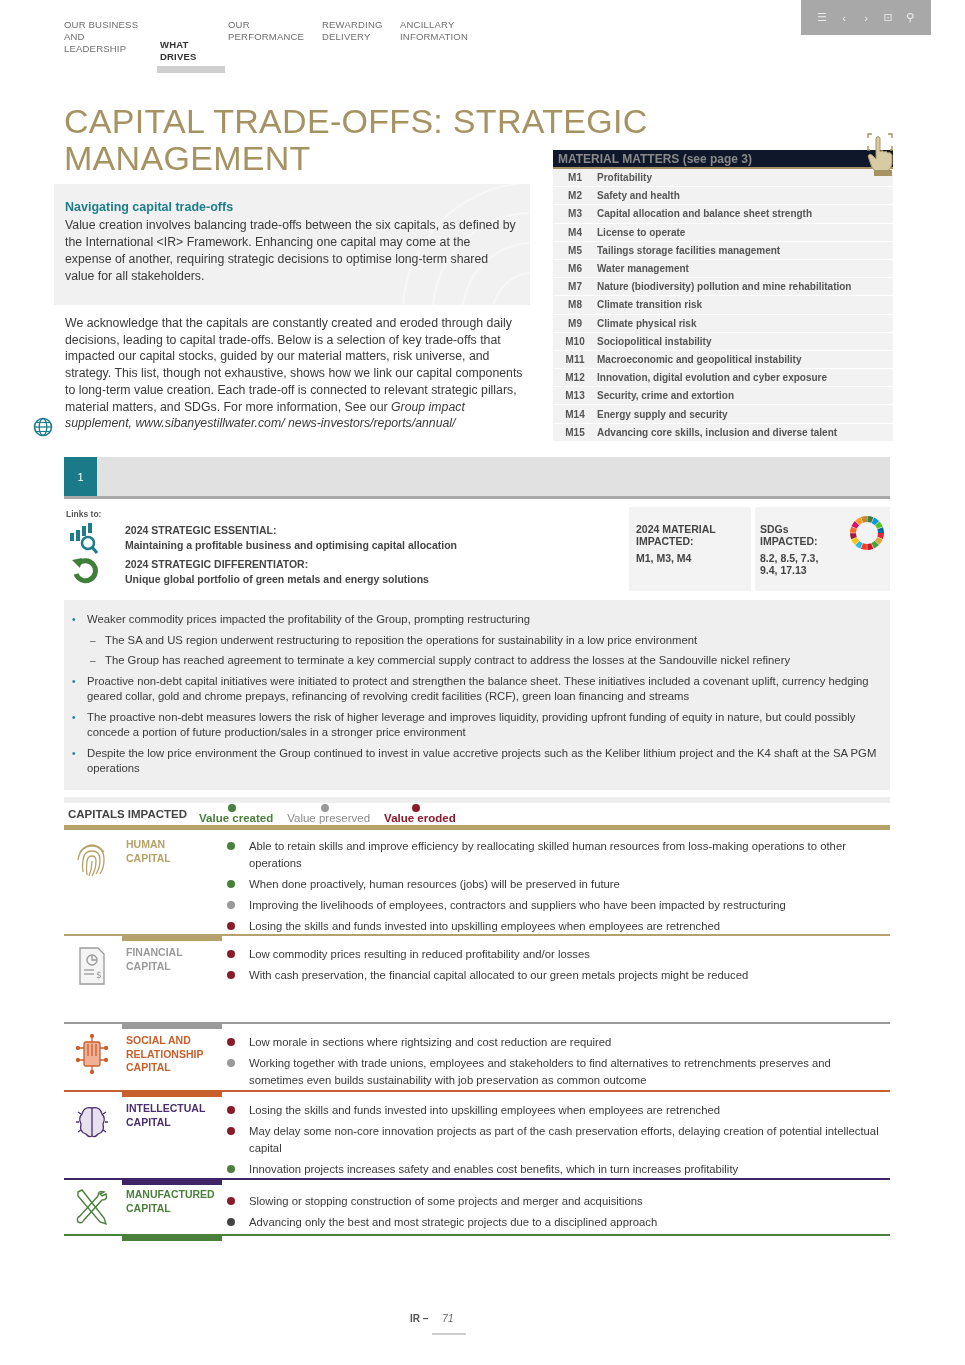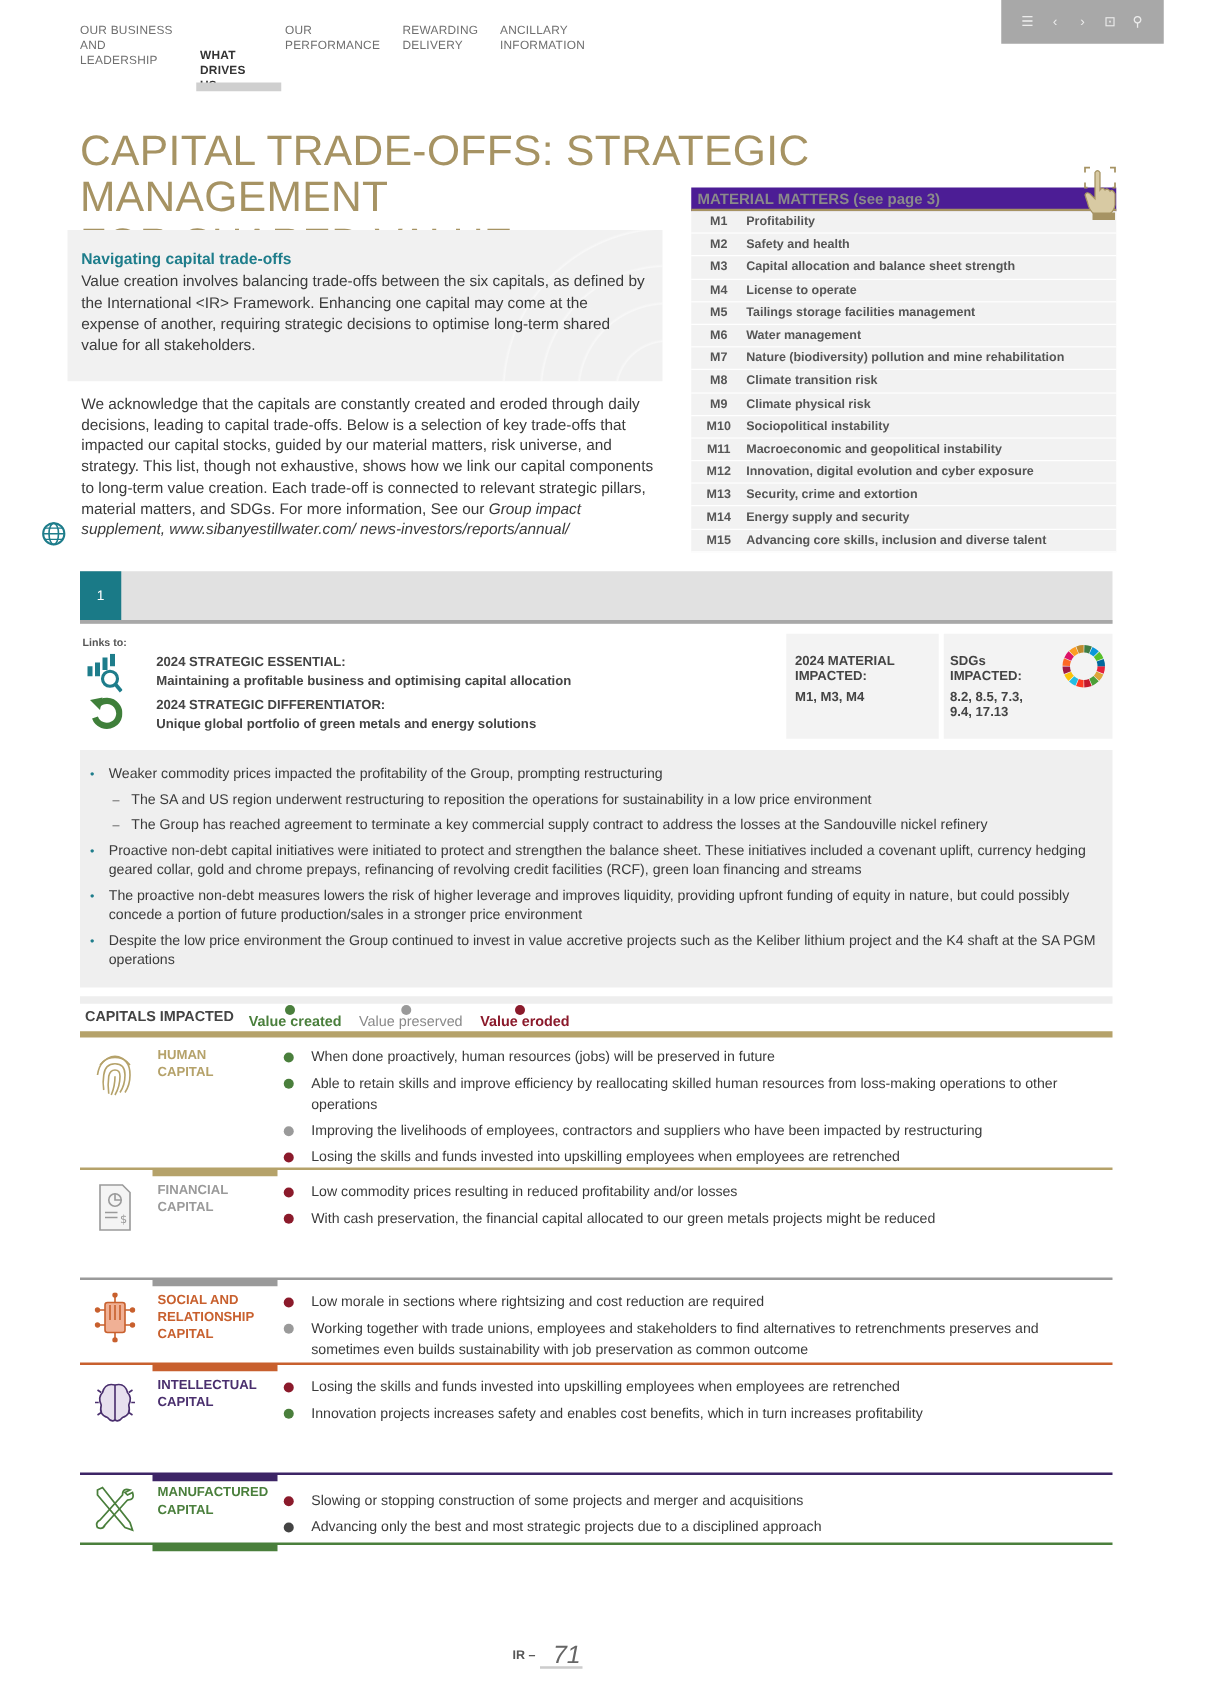--- a/index.html
+++ b/index.html
@@ -24,21 +24,21 @@
     background-image: radial-gradient(circle at 480px 130px, transparent 40px, rgba(255,255,255,0.5) 41px, transparent 43px, transparent 70px, rgba(255,255,255,0.5) 71px, transparent 73px, transparent 100px, rgba(255,255,255,0.5) 101px, transparent 103px, transparent 130px, rgba(255,255,255,0.5) 131px, transparent 133px); }
   .intro-box h3 { font-size: 12.5px; color: #1e7d8b; font-weight: bold; margin-bottom: 3px; }
   .intro-box p { font-size: 12.3px; line-height: 17px; color: #3a3a3a; }
 
   .body-text { position: absolute; top: 315px; left: 65px; width: 470px; font-size: 12.3px; line-height: 16.7px; color: #3a3a3a; }
   .body-text em { font-style: italic; }
   .globe-icon { position: absolute; top: 417px; left: 33px; width: 20px; height: 20px; }
 
   
   .mm { position: absolute; top: 150px; left: 553px; width: 340px; }
-  .mm-head { background: #4c1d95; height: 19px; border-bottom: 2px solid #a69363; font-size: 12px; font-weight: bold; color: #8a8a8a; padding: 2px 5px; }
+  .mm-head { background: #0f172a; height: 19px; border-bottom: 2px solid #a69363; font-size: 12px; font-weight: bold; color: #8a8a8a; padding: 2px 5px; }
   .mm-row { display: flex; height: 18.2px; font-size: 10px; font-weight: bold; color: #555; background: #f2f2f2; border-bottom: 1px solid #ffffff; align-items: center; }
   .mm-row .code { width: 44px; text-align: center; }
   .mm-row .label { flex: 1; }
   .hand-icon { position: absolute; top: 130px; left: 864px; width: 32px; height: 46px; }
 
   
   .to-header { position: absolute; top: 457px; left: 64px; width: 826px; height: 42px; background: #e1e1e1; border-bottom: 3px solid #a8a8a8; display: flex; }
   .to-num { width: 33px; background: #1a7a87; color: #fff; font-size: 11px; display: flex; align-items: center; justify-content: center; }
   .to-title { flex: 1; padding: 5px 10px; font-size: 12px; font-weight: bold; color: #1e7d8b; line-height: 16px; }
 
@@ -68,21 +68,21 @@
   .cap { position: absolute; left: 64px; width: 826px; border-bottom: 2px solid; }
   .cap .cap-tab { position: absolute; bottom: -7px; left: 58px; width: 100px; height: 6px; }
   .cap-icon { position: absolute; left: 10px; width: 36px; height: 40px; }
   .cap-name { position: absolute; left: 62px; font-size: 10.5px; font-weight: bold; line-height: 13.5px; }
   .cap-items { position: absolute; left: 163px; width: 660px; font-size: 11.3px; line-height: 16.5px; color: #3a3a3a; }
   .cap-items .ci { display: flex; margin-bottom: 4.5px; }
   .cap-items .ci .cd { width: 8px; height: 8px; border-radius: 50%; flex-shrink: 0; margin-top: 4px; margin-right: 14px; }
 
   .footer { position: absolute; top: 1313px; left: 410px; display: flex; align-items: center; }
   .footer .ir { font-size: 10px; font-weight: bold; color: #555; margin-right: 14px; }
-  .footer .pg { font-size: 20px; color: #666; font-style: italic; position: relative; }
+  .footer .pg { font-size: 10px; color: #666; font-style: italic; position: relative; }
   .footer .pg::after { content: ""; position: absolute; left: -10px; top: 20px; width: 34px; height: 2px; background: #cccccc; }
 </style>
 </head>
 <body>
 
 <nav class="topnav">
   <div class="nav-item i0">
     <div>OUR BUSINESS</div>
     <div>AND LEADERSHIP</div>
   </div>
@@ -318,25 +318,25 @@
       <path d="M18 23 Q18 31 15 38"></path>
     </g>
   </svg>
   <div class="cap-name" style="top:8px;color:#b5a26a">
     <div>HUMAN</div>
     <div>CAPITAL</div>
   </div>
   <div class="cap-items" style="top:8px">
     <div class="ci">
         <span class="cd" style="background:#4a7f3c"></span>
+        <span>Able to retain skills and improve efficiency by reallocating skilled human resources from loss-making operations to other operations</span>
+      </div>
+    <div class="ci">
+        <span class="cd" style="background:#4a7f3c"></span>
         <span>When done proactively, human resources (jobs) will be preserved in future</span>
-      </div>
-    <div class="ci">
-        <span class="cd" style="background:#4a7f3c"></span>
-        <span>Able to retain skills and improve efficiency by reallocating skilled human resources from loss-making operations to other operations</span>
       </div>
     <div class="ci">
         <span class="cd" style="background:#9a9a9a"></span>
         <span>Improving the livelihoods of employees, contractors and suppliers who have been impacted by restructuring</span>
       </div>
     <div class="ci">
         <span class="cd" style="background:#8b1a2b"></span>
         <span>Losing the skills and funds invested into upskilling employees when employees are retrenched</span>
       </div>
   </div>
@@ -414,20 +414,24 @@
   <div class="cap-name" style="top:10px;color:#4a2f6e">
     <div>INTELLECTUAL</div>
     <div>CAPITAL</div>
   </div>
   <div class="cap-items" style="top:10px">
     <div class="ci">
         <span class="cd" style="background:#8b1a2b"></span>
         <span>Losing the skills and funds invested into upskilling employees when employees are retrenched</span>
       </div>
     <div class="ci">
+        <span class="cd" style="background:#8b1a2b"></span>
+        <span>May delay some non-core innovation projects as part of the cash preservation efforts, delaying creation of potential intellectual capital</span>
+      </div>
+    <div class="ci">
         <span class="cd" style="background:#4a7f3c"></span>
         <span>Innovation projects increases safety and enables cost benefits, which in turn increases profitability</span>
       </div>
   </div>
 </div>
 
 <div class="cap" style="top:1180px;height:56px;border-color:#4a7f3c">
   <div class="cap-tab" style="background:#4a7f3c"></div>
   <svg class="cap-icon" style="top:8px" viewBox="0 0 36 40">
     <g fill="none" stroke="#4a7f3c" stroke-width="1.4">

